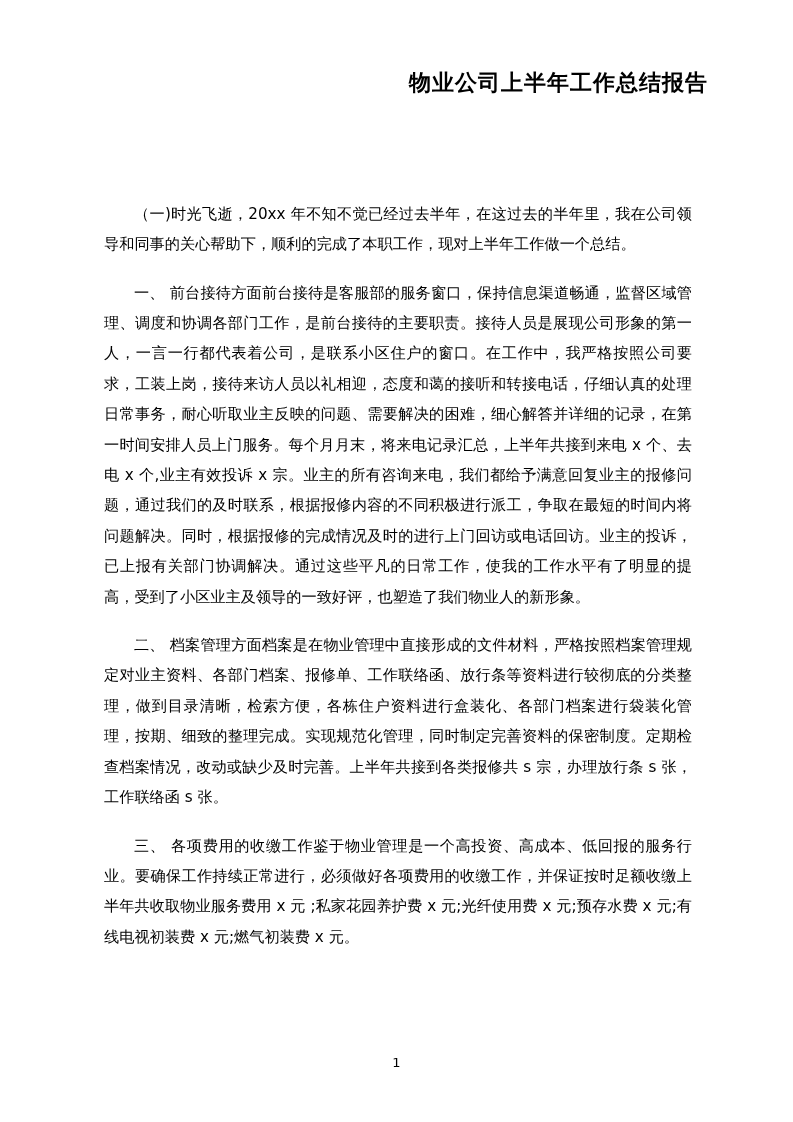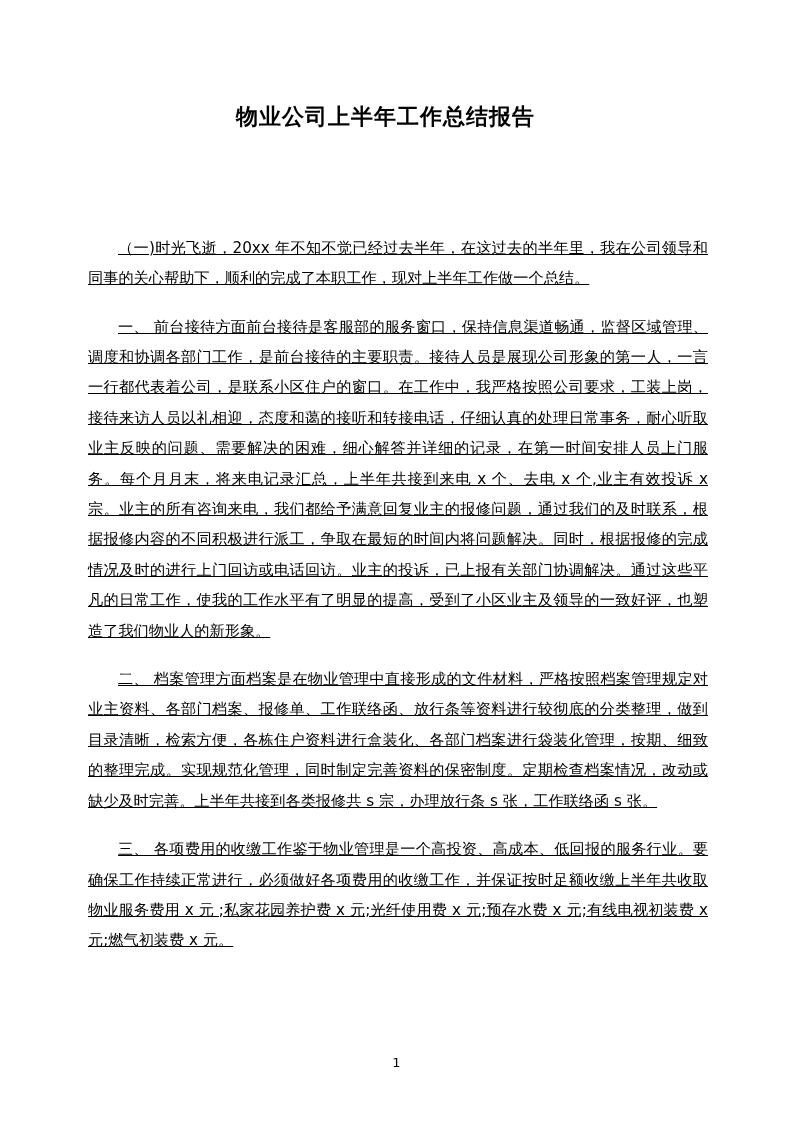--- a/index.html
+++ b/index.html
@@ -19,35 +19,34 @@
     box-sizing: border-box;
     overflow: hidden;
   }
   .content {
     position: absolute;
     left: 88px;
     top: 0;
     width: 620px;
   }
   .doc-title {
-    margin-top: 102px;
+    margin-top: 68px;
     font-size: 22px;
     font-weight: bold;
     letter-spacing: 1px;
-    text-align: left;
+    text-align: right;
     padding-left: 148px;
     line-height: 1.4;
   }
   .para {
     font-size: 15.2px;
     line-height: 2.0;
     text-align: justify;
     text-justify: inter-ideograph;
-    margin: 0;
-    text-decoration: underline;
+    margin: 16px;
   }
   .para-first {
     margin-top: 100px;
     text-indent: 30px;
   }
   .para-body {
     margin-top: 18px;
     text-indent: 30px;
   }
   .page-number {

